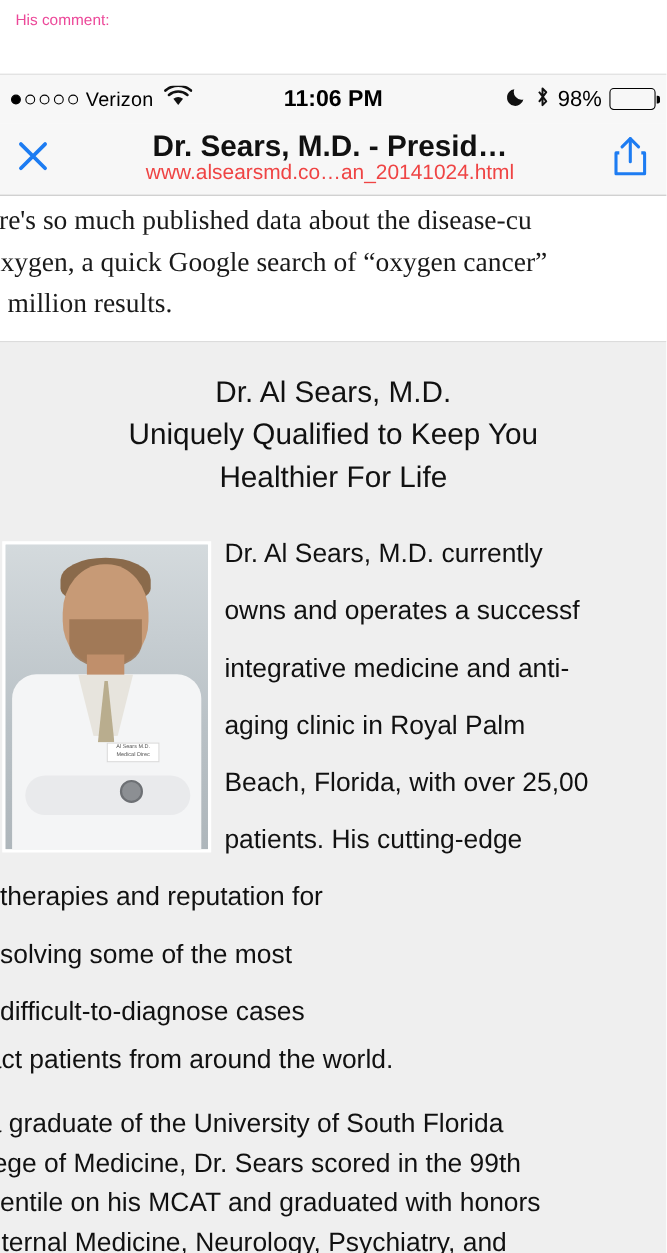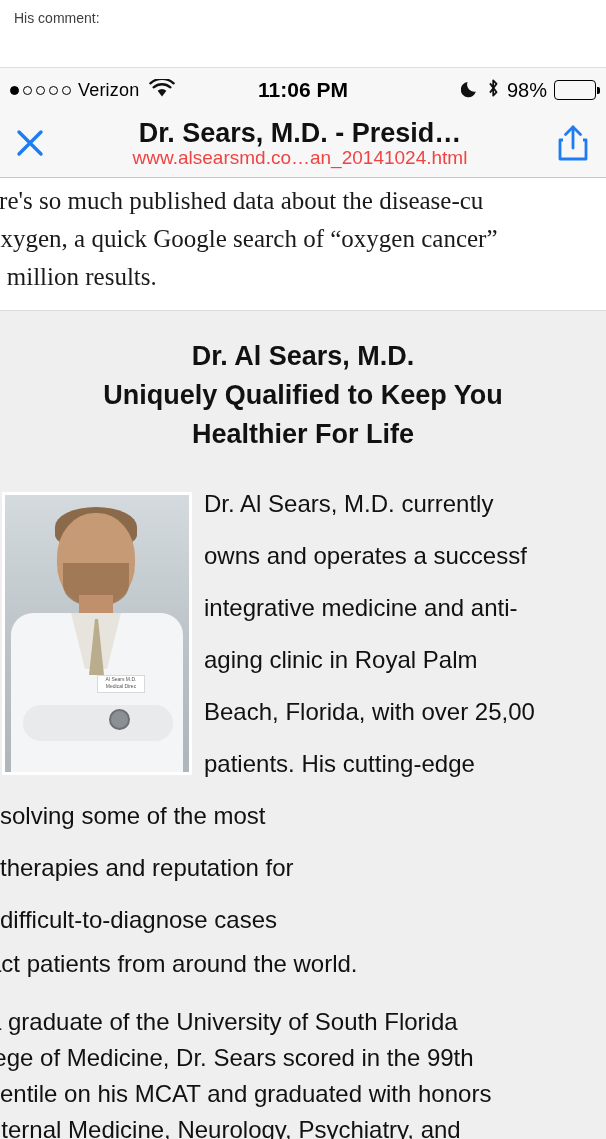--- a/index.html
+++ b/index.html
@@ -16,21 +16,21 @@
   }
 
   
   .comment-band {
     height: 67px;
     background: #ffffff;
     padding: 8px 0 0 14px;
     box-sizing: border-box;
   }
   .comment-line {
-    color: #404040;
+    color: #ec4899;
     font-size: 14px;
     line-height: 21px;
     font-family: "Liberation Sans", sans-serif;
   }
 
   
   .status-bar {
     height: 44px;
     background: #f7f7f7;
     display: flex;
@@ -177,21 +177,21 @@
 
   .panel {
     background: #efefef;
     border-top: 1px solid #dcdcdc;
     padding: 26px 0 0 0;
     min-height: 560px;
   }
   .panel-heading {
     text-align: center;
     font-size: 27px;
-    font-weight: bold;
+    font-weight: normal;
     line-height: 39px;
     color: #111;
     padding: 0 10px 16px 10px;
   }
   .bio-block {
     position: relative;
     padding-left: 0;
   }
   .doctor-photo {
     width: 190px;
@@ -406,22 +406,22 @@
 Medical Direc</div>
       </div>
 
       <div class="bio-para">
         <span class="ind">Dr. Al Sears, M.D. currently</span>
         <span class="ind">owns and operates a successf</span>
         <span class="ind">integrative medicine and anti-</span>
         <span class="ind">aging clinic in Royal Palm</span>
         <span class="ind">Beach, Florida, with over 25,00</span>
         <span class="ind">patients. His cutting-edge</span>
+        <span class="ind">therapies and reputation for</span>
         <span class="ind">solving some of the most</span>
-        <span class="ind">therapies and reputation for</span>
         <span class="ind">difficult-to-diagnose cases</span>
       </div>
 
       <div style="clear:both"></div>
 
       <div class="body-para">
         <div>act patients from around the world.</div>
       </div>
 
       <div class="gap"></div>

